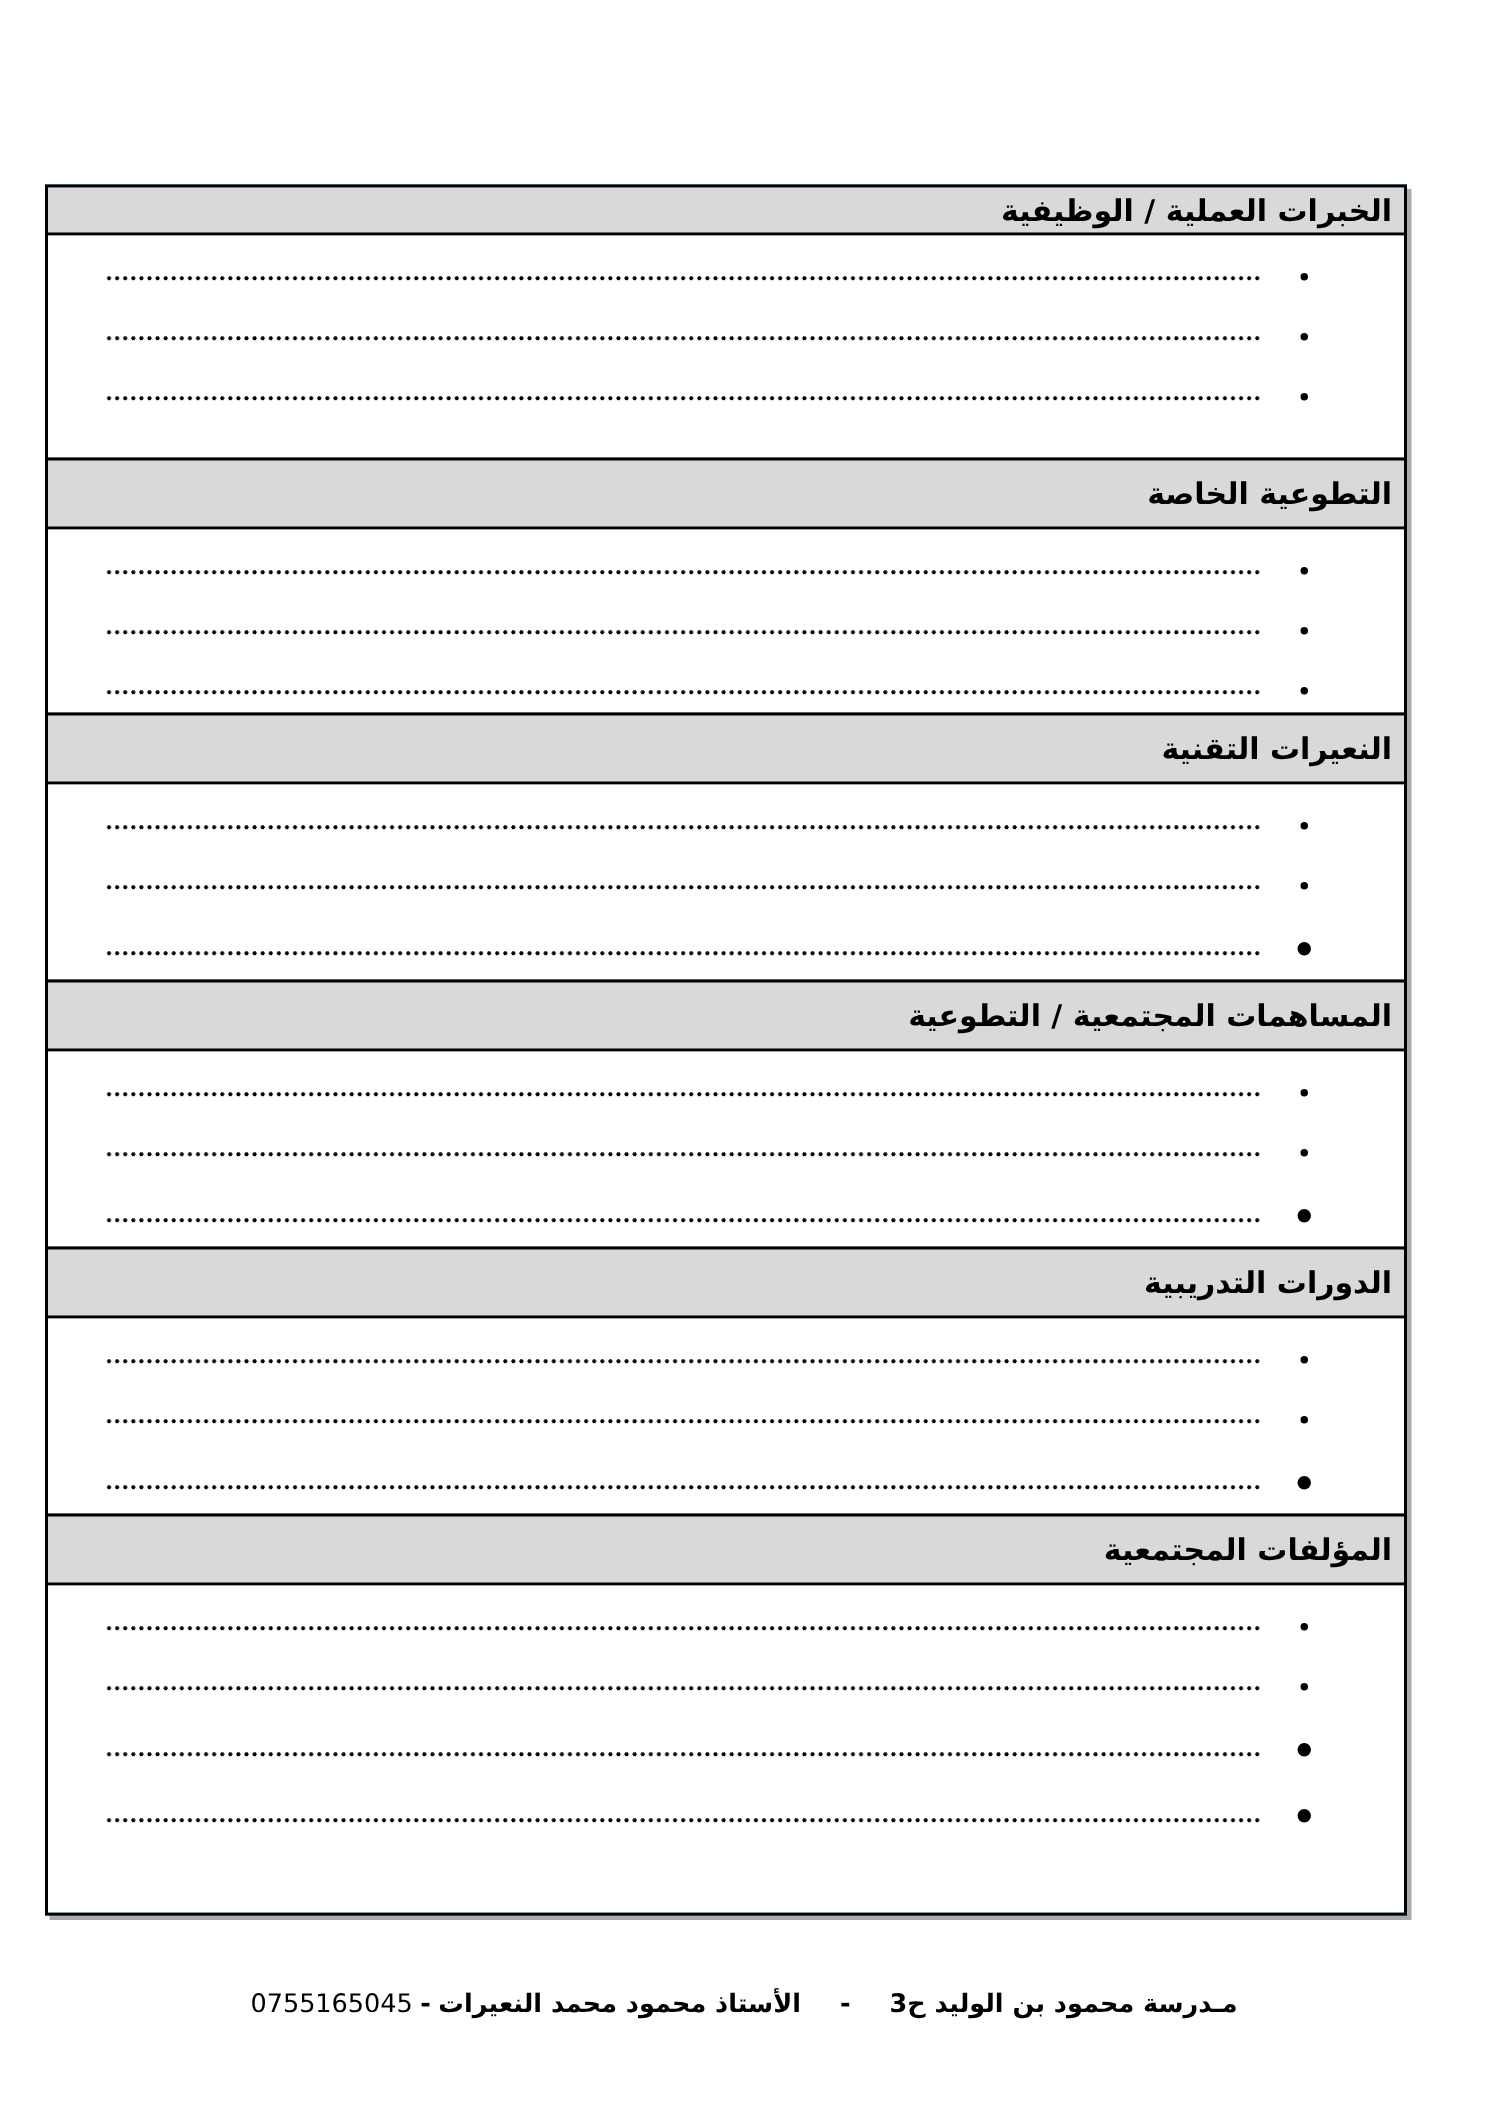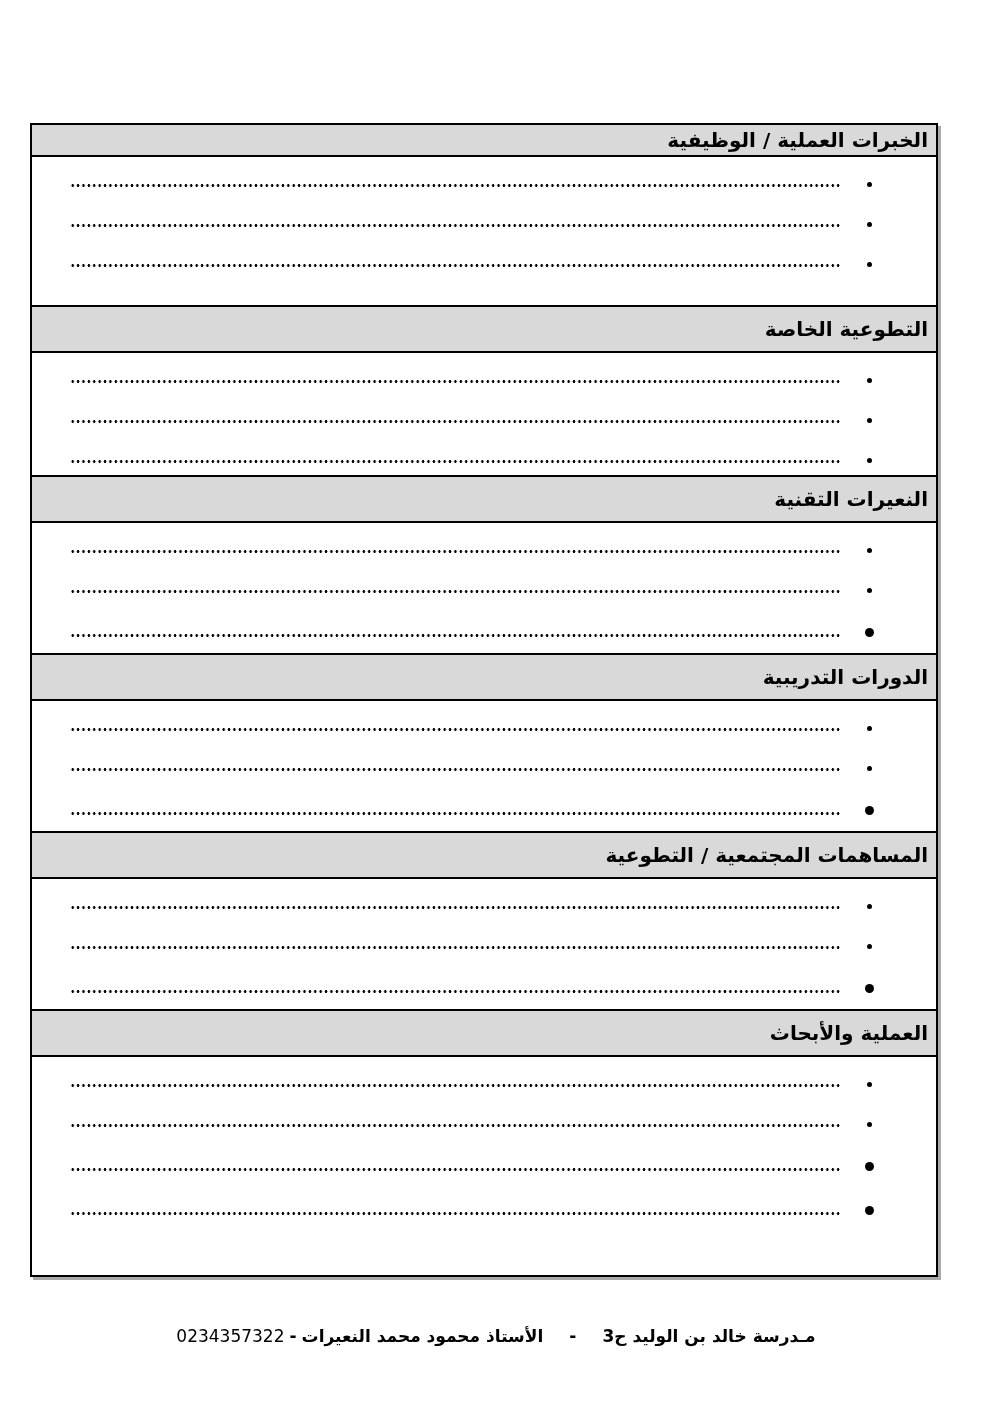--- a/index.html
+++ b/index.html
@@ -165,61 +165,61 @@
           <div class="row small">
             <span class="bullet small"></span>
             <span class="dotted-line"></span>
           </div>
           <div class="row large">
             <span class="bullet large"></span>
             <span class="dotted-line"></span>
           </div>
         </div>
       </div>
+      <div class="section section-4">
+        <div class="section-header">
+          <span class="section-title">المساهمات المجتمعية / التطوعية</span>
+        </div>
+        <div class="section-content">
+          <div class="row small">
+            <span class="bullet small"></span>
+            <span class="dotted-line"></span>
+          </div>
+          <div class="row small">
+            <span class="bullet small"></span>
+            <span class="dotted-line"></span>
+          </div>
+          <div class="row large">
+            <span class="bullet large"></span>
+            <span class="dotted-line"></span>
+          </div>
+        </div>
+      </div>
       <div class="section section-5">
         <div class="section-header">
           <span class="section-title">الدورات التدريبية</span>
         </div>
         <div class="section-content">
           <div class="row small">
             <span class="bullet small"></span>
             <span class="dotted-line"></span>
           </div>
           <div class="row small">
             <span class="bullet small"></span>
             <span class="dotted-line"></span>
           </div>
           <div class="row large">
             <span class="bullet large"></span>
             <span class="dotted-line"></span>
           </div>
         </div>
       </div>
-      <div class="section section-4">
-        <div class="section-header">
-          <span class="section-title">المساهمات المجتمعية / التطوعية</span>
-        </div>
-        <div class="section-content">
-          <div class="row small">
-            <span class="bullet small"></span>
-            <span class="dotted-line"></span>
-          </div>
-          <div class="row small">
-            <span class="bullet small"></span>
-            <span class="dotted-line"></span>
-          </div>
-          <div class="row large">
-            <span class="bullet large"></span>
-            <span class="dotted-line"></span>
-          </div>
-        </div>
-      </div>
       <div class="section section-6">
         <div class="section-header">
-          <span class="section-title">العملية والأبحاث</span>
+          <span class="section-title">المؤلفات المجتمعية</span>
         </div>
         <div class="section-content">
           <div class="row small">
             <span class="bullet small"></span>
             <span class="dotted-line"></span>
           </div>
           <div class="row small">
             <span class="bullet small"></span>
             <span class="dotted-line"></span>
           </div>
@@ -229,16 +229,16 @@
           </div>
           <div class="row large">
             <span class="bullet large"></span>
             <span class="dotted-line"></span>
           </div>
         </div>
       </div>
     </div>
 
   <div class="footer" dir="rtl">
-    <span class="f-bold">مـدرسة خالد بن الوليد ح3</span><span class="f-sep">-</span><span class="f-bold">الأستاذ محمود محمد النعيرات</span><span class="f-dash f-bold">-</span><span class="f-phone">0234357322</span>
+    <span class="f-bold">مـدرسة محمود بن الوليد ح3</span><span class="f-sep">-</span><span class="f-bold">الأستاذ محمود محمد النعيرات</span><span class="f-dash f-bold">-</span><span class="f-phone">0755165045</span>
   </div>
 
 </div>
 
 </body></html>

